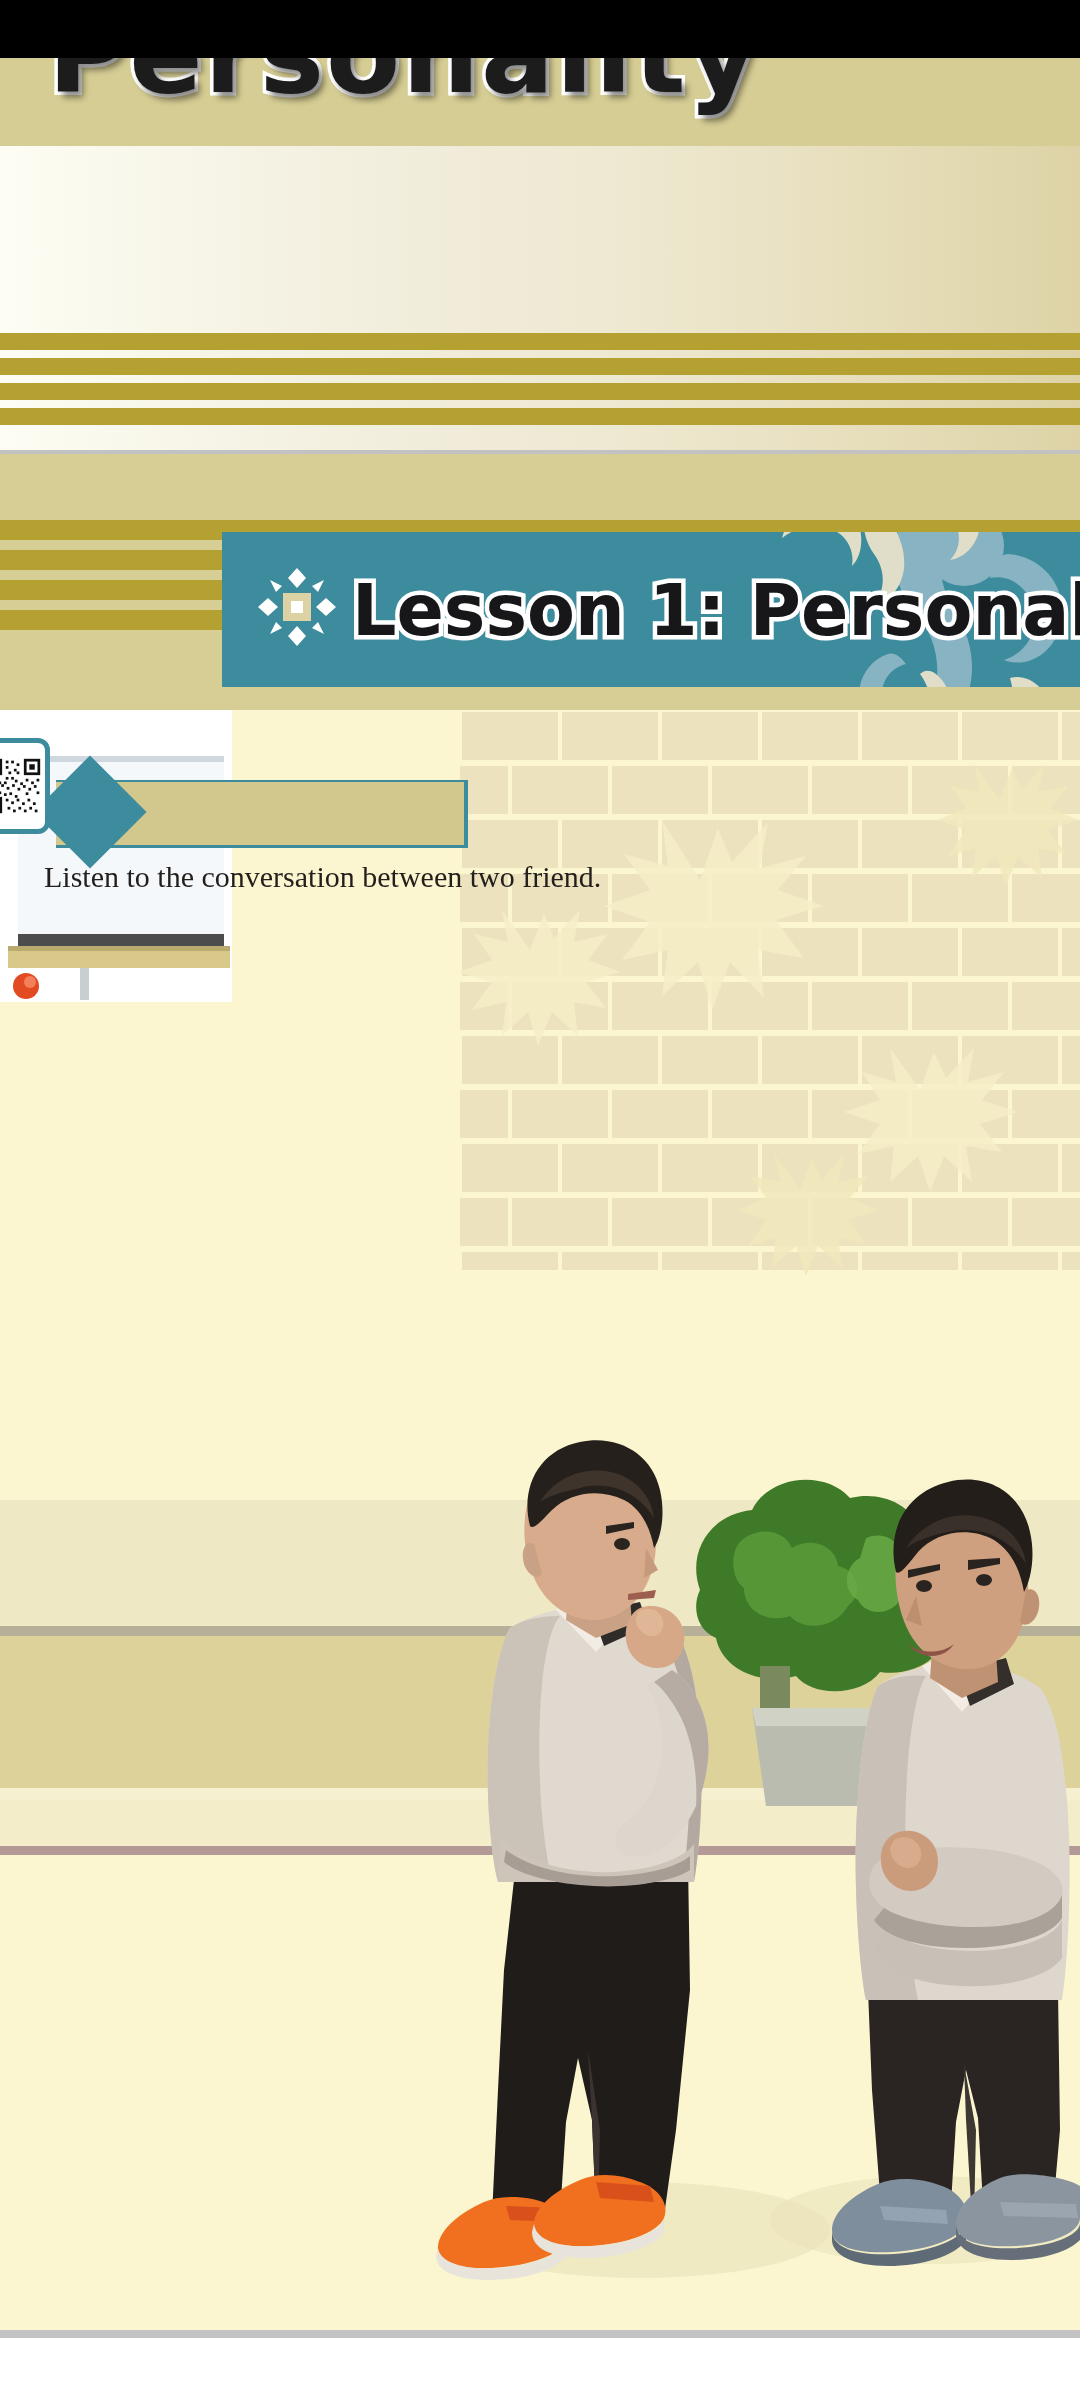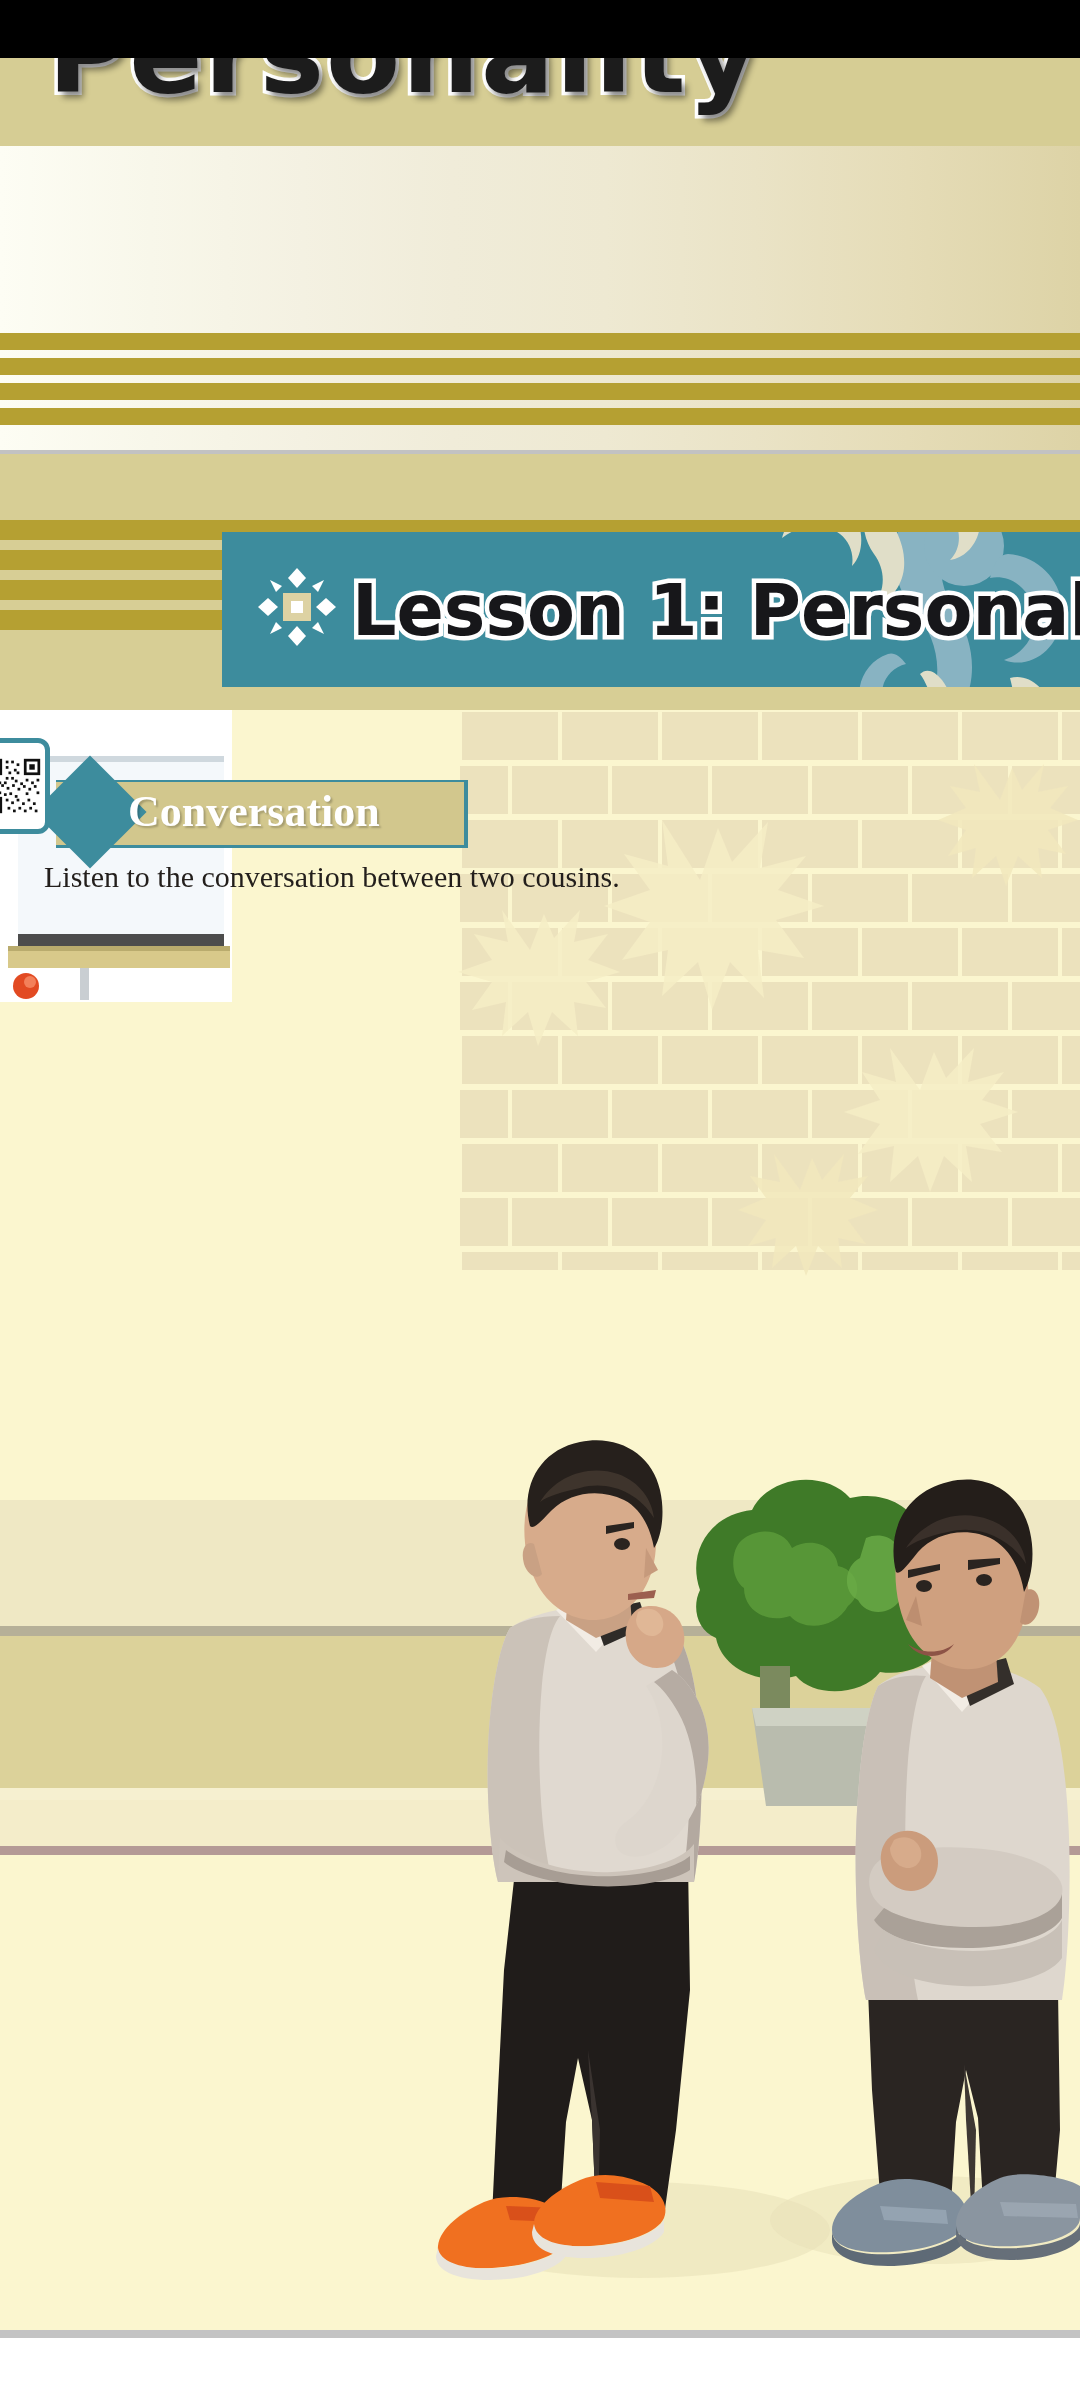--- a/index.html
+++ b/index.html
@@ -608,23 +608,22 @@
       <path d="M1000 748 C976 758 956 776 956 794 C956 810 978 818 1016 816
                C1054 814 1080 802 1080 788 L1080 756 C1064 746 1018 740 1000 748 Z" fill="#8a95a0"></path>
       <path d="M956 796 C958 812 980 820 1018 818 C1052 816 1078 806 1080 794
                L1080 810 C1068 822 1042 830 1010 830 C974 830 956 818 956 804 Z" fill="#666f79"></path>
       <path d="M1000 772 L1076 774 L1078 788 L1004 786 Z" fill="#9aa5b0"></path>
     </g>
   </svg>
 
   <div class="conv-bar"></div>
   <div class="conv-diamond"></div>
-  <div class="conv-label">Conversation</div>
-
-  <div class="instruction">Listen to the conversation between two cousins.</div>
+
+  <div class="instruction">Listen to the conversation between two friend.</div>
 
   <div class="qr-box">
     <svg viewBox="0 0 64 64" width="100%" height="100%">
       <rect width="64" height="64" fill="#ffffff"></rect>
       <g fill="#111111">
         <rect x="2" y="2" width="18" height="18"></rect>
         <rect x="44" y="2" width="18" height="18"></rect>
         <rect x="2" y="44" width="18" height="18"></rect>
       </g>
       <g fill="#ffffff">

